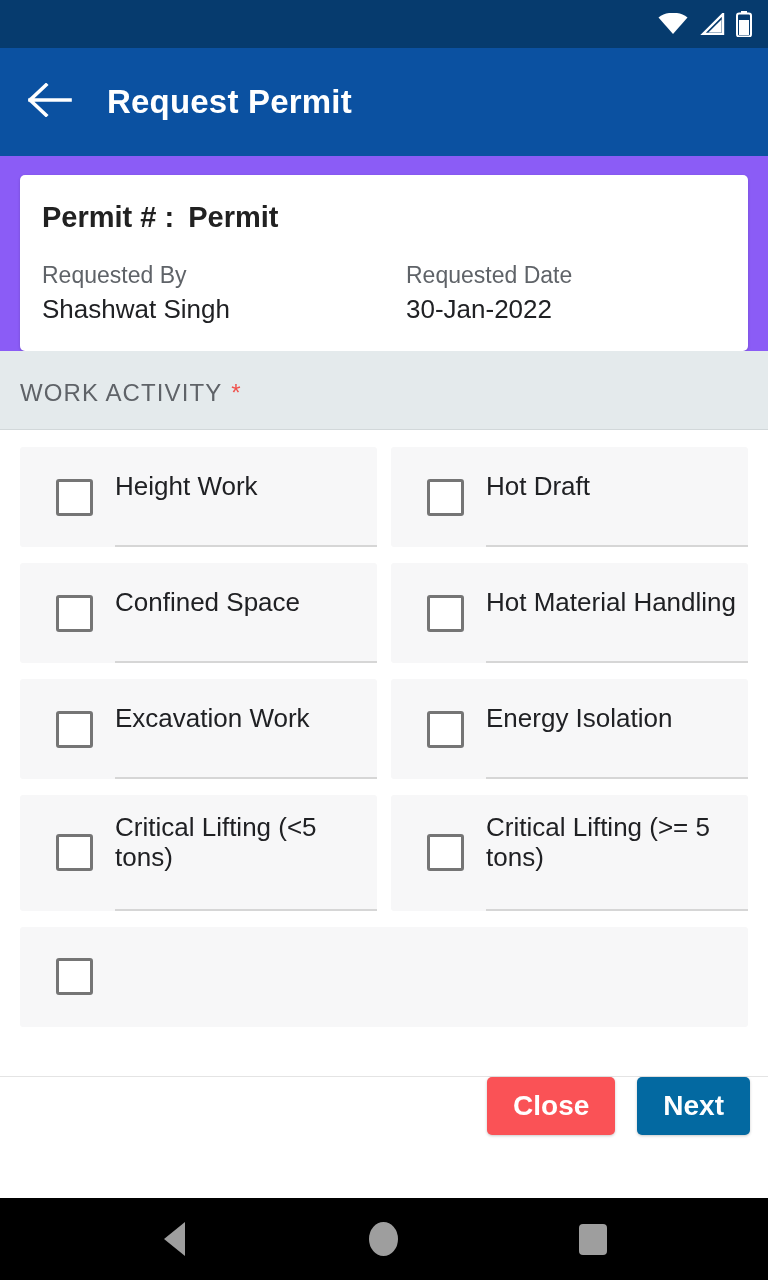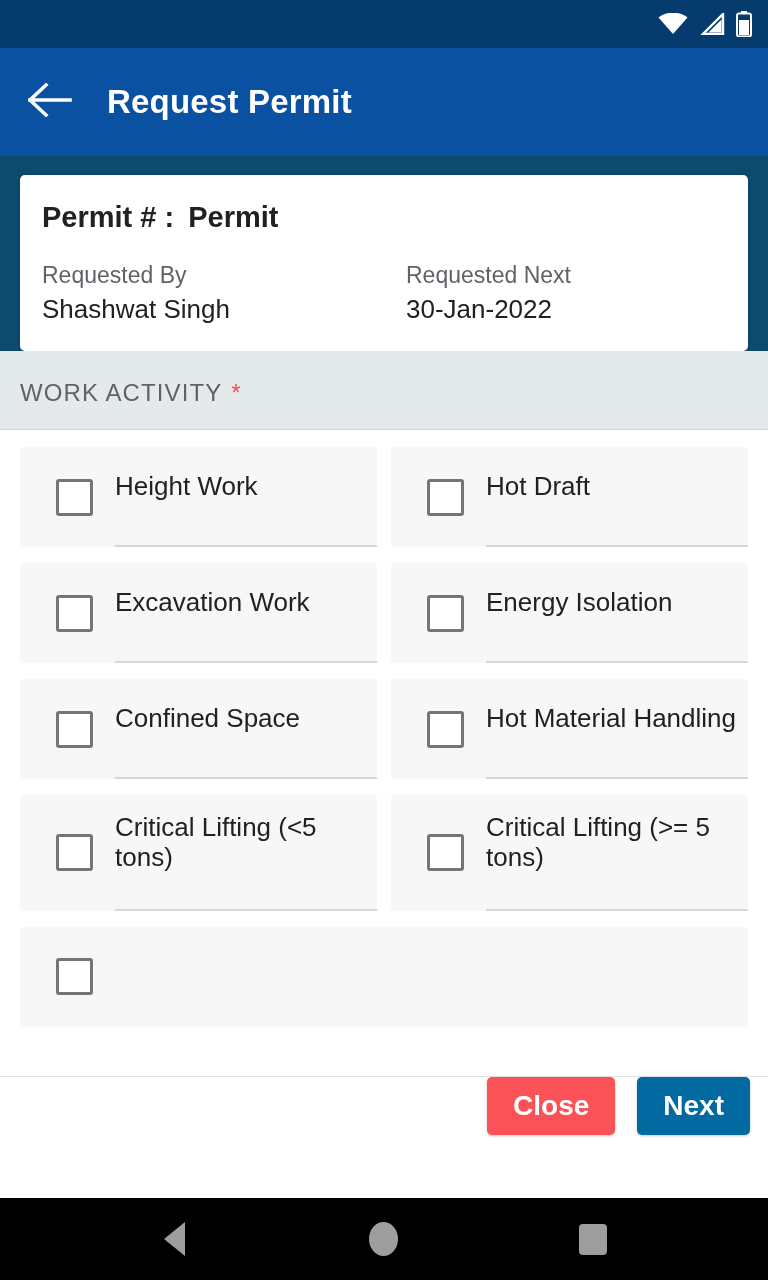--- a/index.html
+++ b/index.html
@@ -73,21 +73,21 @@
   .content {
     flex: 1 1 auto;
     position: relative;
     background: #ffffff;
     overflow: hidden;
     display: flex;
     flex-direction: column;
   }
 
   .card-zone {
-    background: #0c4a6e;
+    background: #8b5cf6;
     padding: 19px 20px 0 20px;
     flex: 0 0 auto;
   }
 
   .permit-card {
     background: #ffffff;
     border-radius: 5px;
     box-shadow: 0 1px 3px rgba(0,0,0,0.17);
     padding: 26px 22px 26px 22px;
   }
@@ -298,21 +298,21 @@
         <div class="permit-line">
           <span>Permit # :</span>
           <span class="pl-value">Permit</span>
         </div>
         <div class="meta-row">
           <div class="meta-col">
             <div class="meta-label">Requested By</div>
             <div class="meta-value">Shashwat Singh</div>
           </div>
           <div class="meta-col right">
-            <div class="meta-label">Requested Next</div>
+            <div class="meta-label">Requested Date</div>
             <div class="meta-value">30-Jan-2022</div>
           </div>
         </div>
       </div>
     </div>
 
     <div class="section-zone">
       <div class="section-title">
         <span>WORK ACTIVITY</span>
         <span class="req-star">*</span>
@@ -332,41 +332,41 @@
             <div class="cb-box"></div>
             <div class="cb-text-wrap">
               <div class="cb-label">Hot Draft</div>
             </div>
           </div>
         </div>
         <div class="cb-row">
           <div class="cb-cell">
             <div class="cb-box"></div>
             <div class="cb-text-wrap">
+              <div class="cb-label">Confined Space</div>
+            </div>
+          </div>
+          <div class="cb-cell">
+            <div class="cb-box"></div>
+            <div class="cb-text-wrap">
+              <div class="cb-label">Hot Material Handling</div>
+            </div>
+          </div>
+        </div>
+        <div class="cb-row">
+          <div class="cb-cell">
+            <div class="cb-box"></div>
+            <div class="cb-text-wrap">
               <div class="cb-label">Excavation Work</div>
             </div>
           </div>
           <div class="cb-cell">
             <div class="cb-box"></div>
             <div class="cb-text-wrap">
               <div class="cb-label">Energy Isolation</div>
-            </div>
-          </div>
-        </div>
-        <div class="cb-row">
-          <div class="cb-cell">
-            <div class="cb-box"></div>
-            <div class="cb-text-wrap">
-              <div class="cb-label">Confined Space</div>
-            </div>
-          </div>
-          <div class="cb-cell">
-            <div class="cb-box"></div>
-            <div class="cb-text-wrap">
-              <div class="cb-label">Hot Material Handling</div>
             </div>
           </div>
         </div>
         <div class="cb-row">
           <div class="cb-cell">
             <div class="cb-box"></div>
             <div class="cb-text-wrap">
               <div class="cb-label">Critical Lifting (&lt;5 tons)</div>
             </div>
           </div>

